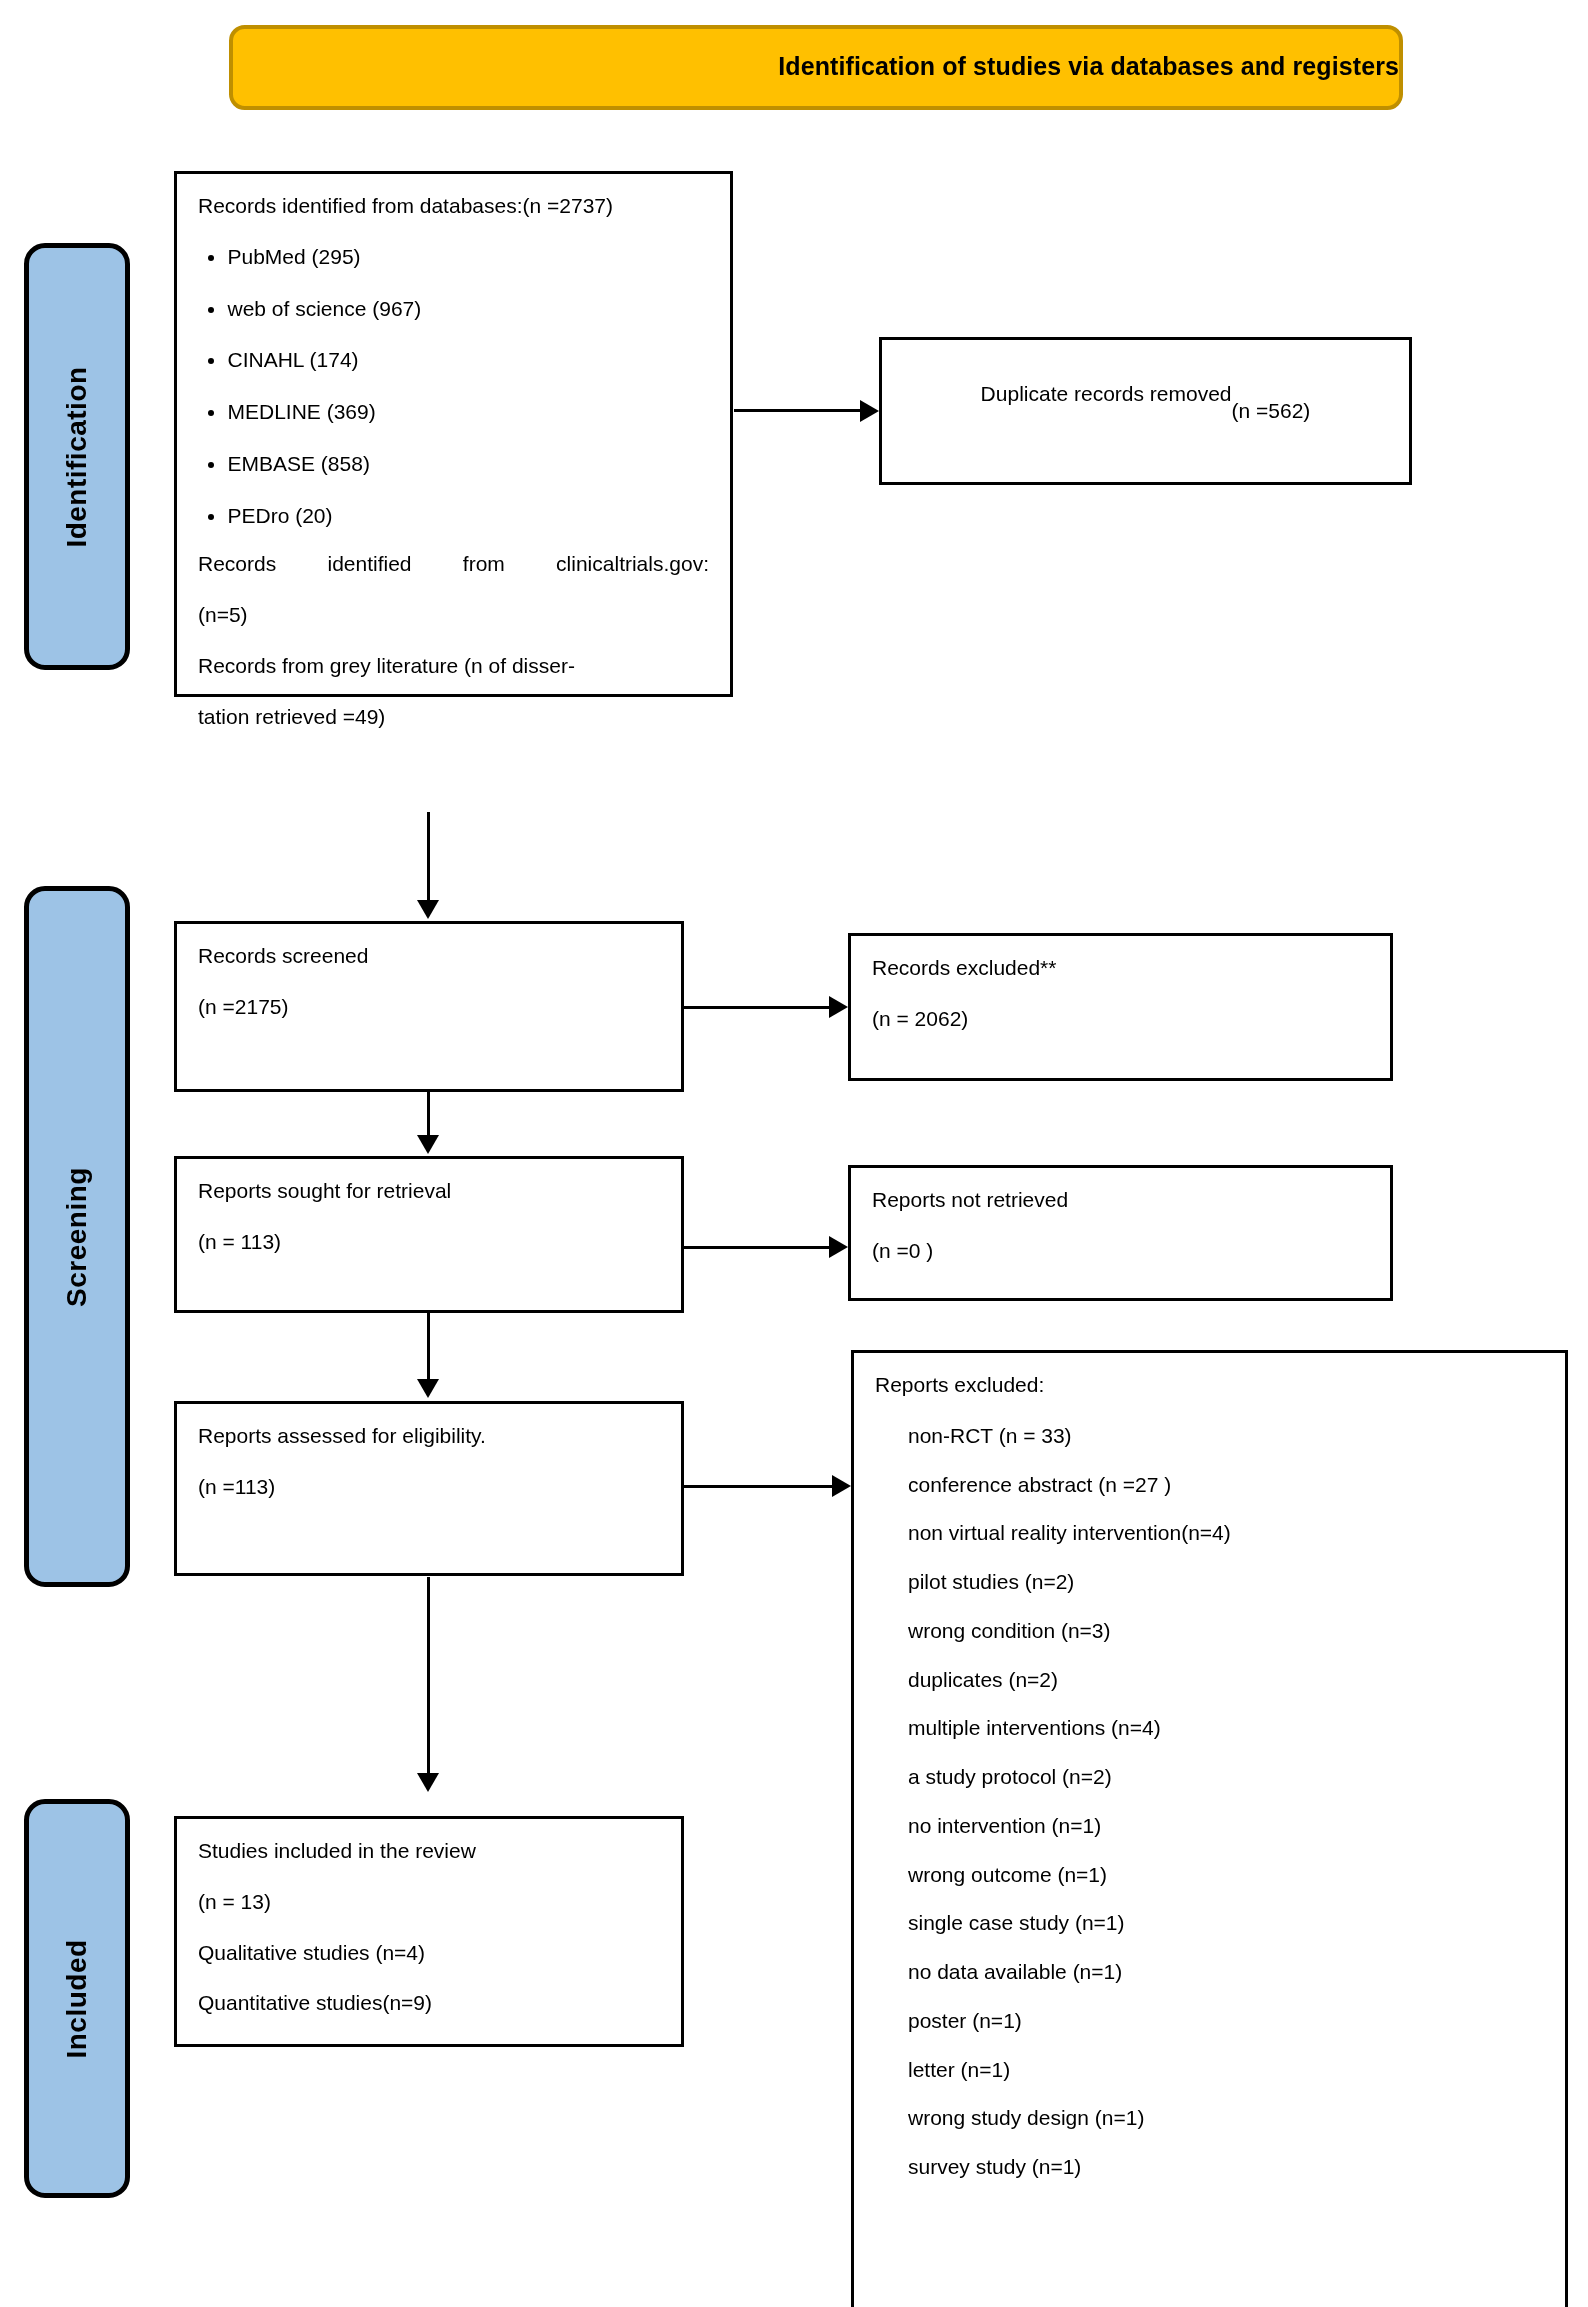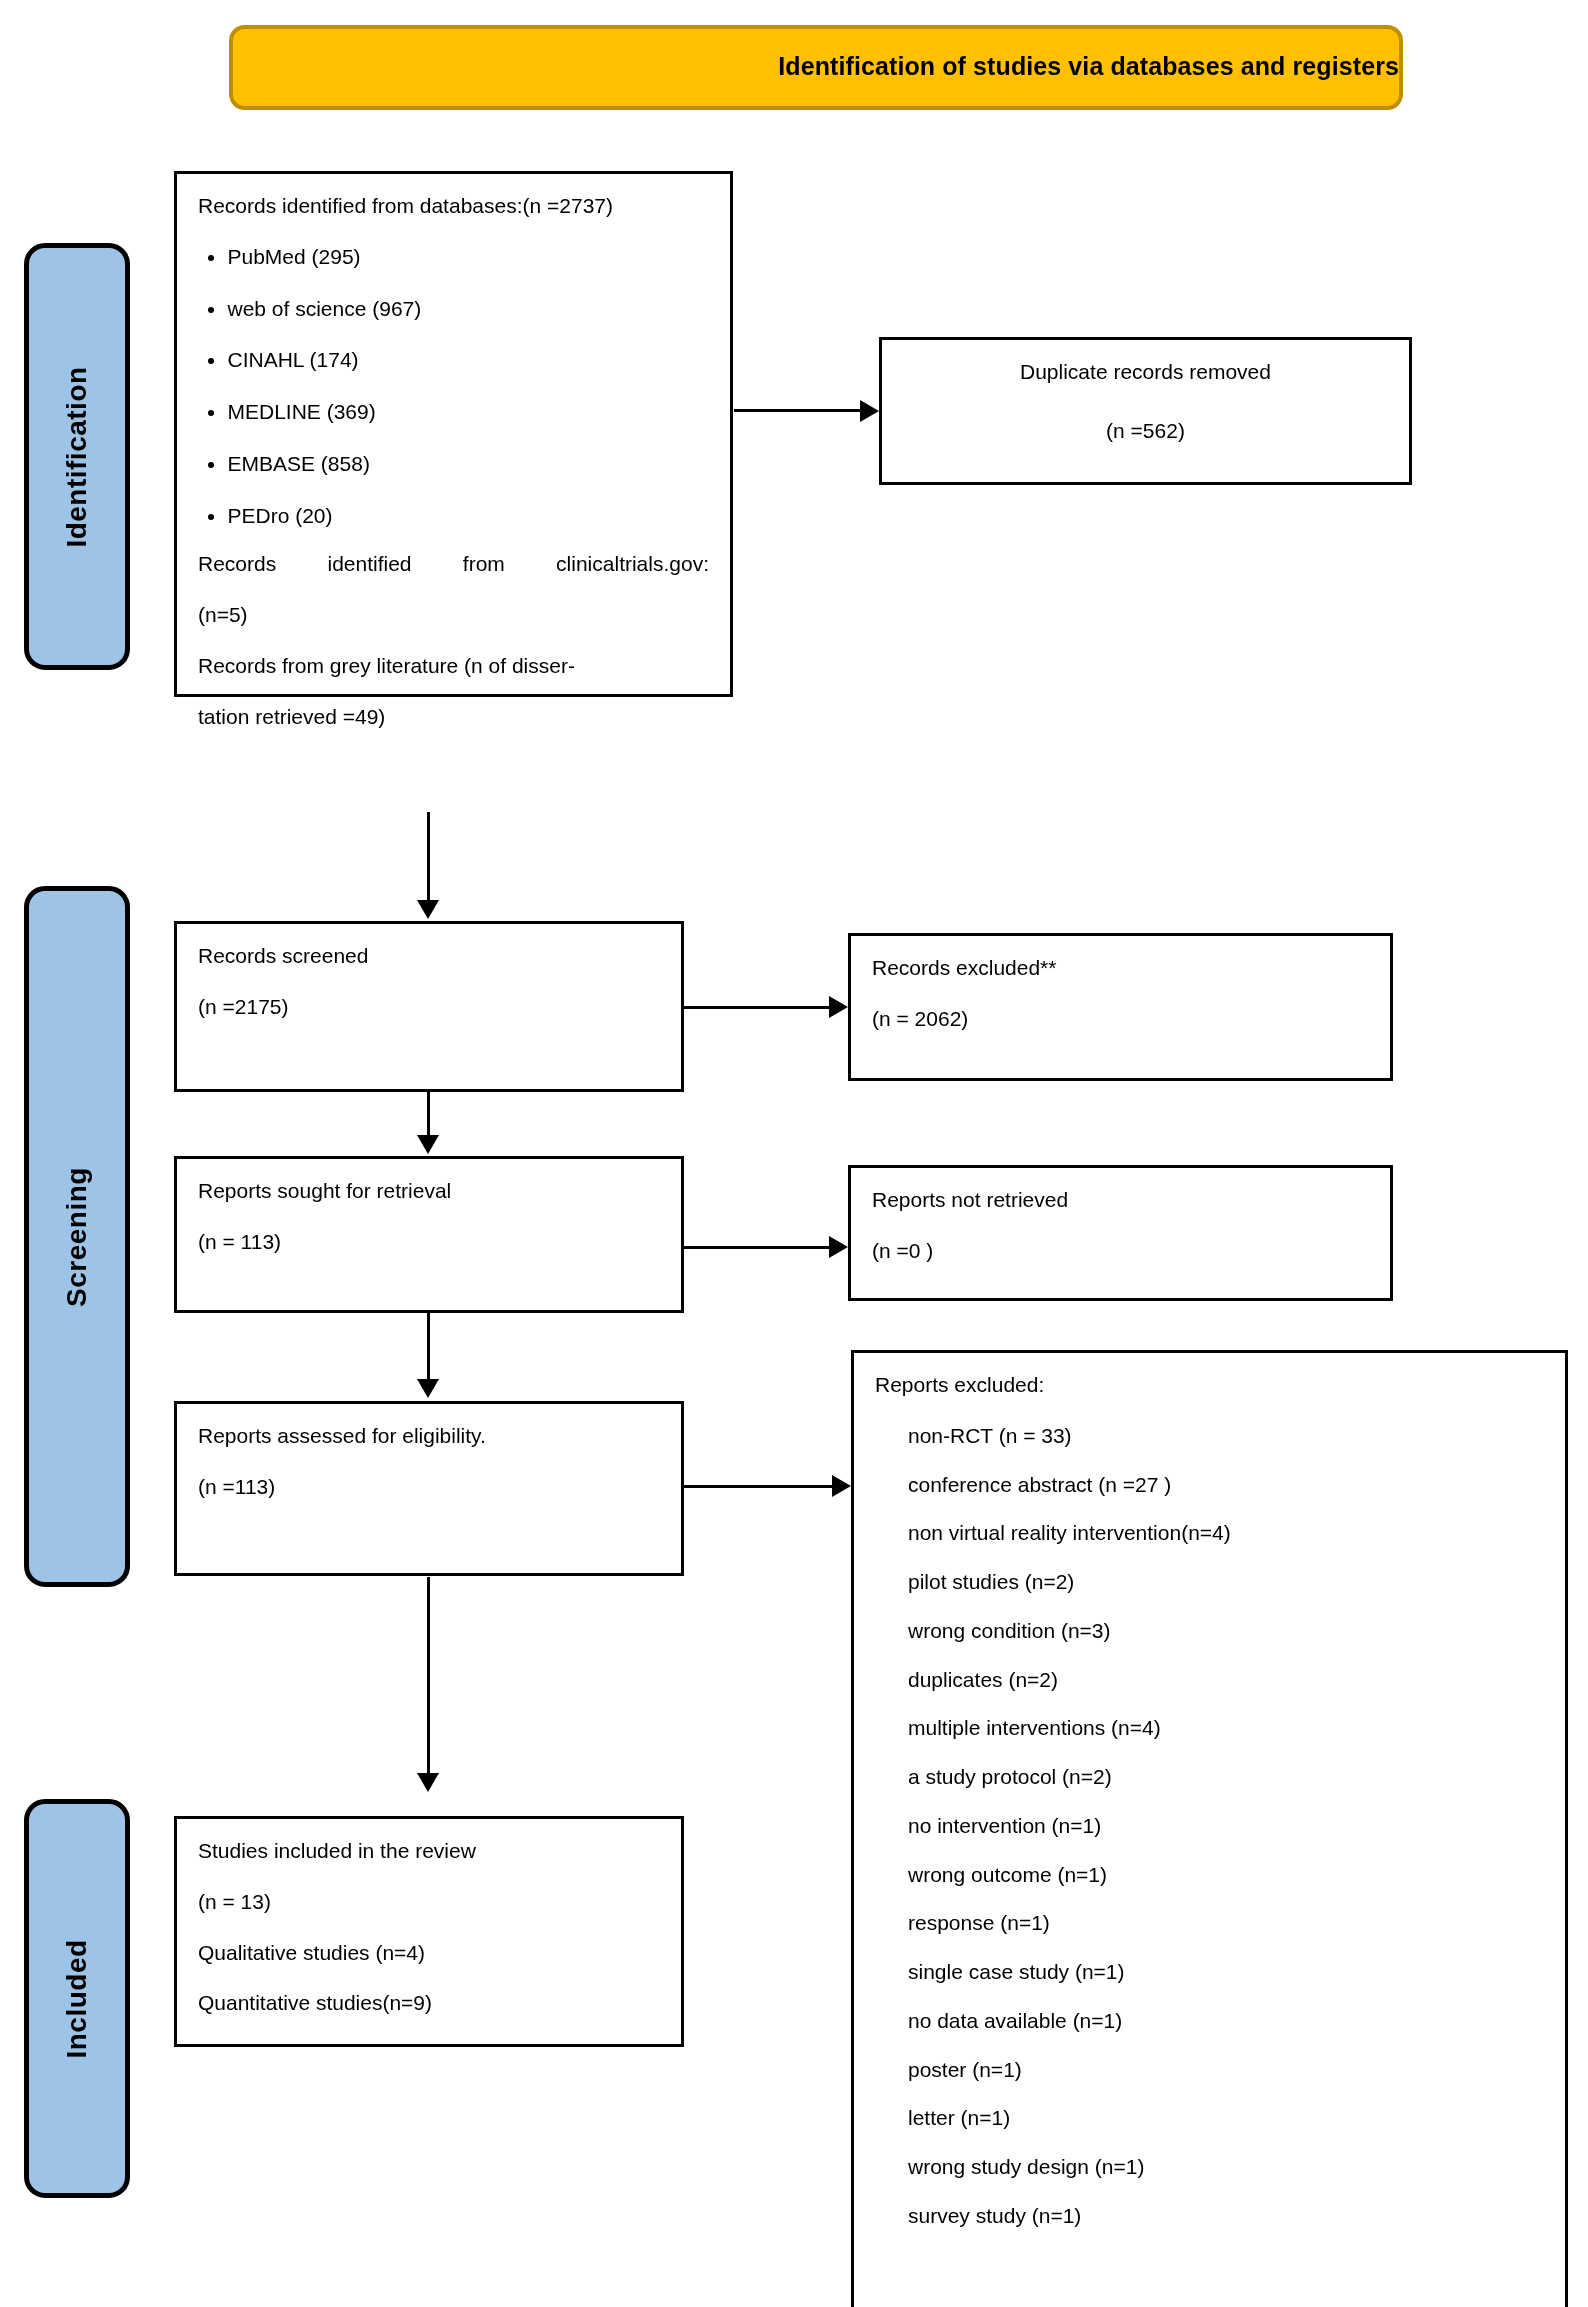--- a/index.html
+++ b/index.html
@@ -74,21 +74,21 @@
     box-sizing: border-box;
     padding: 20px 21px;
   }
   .box p {
     margin: 0 0 26px 0;
     font-size: 21px;
     line-height: 1.18;
     color: #000000;
   }
   .box p:last-child { margin-bottom: 0; }
-  .box.centered { display: flex; flex-direction: column; align-items: center; }
+  .box.centered { display: flex; flex-direction: row; align-items: center; justify-content: center; }
   .box.centered p { text-align: center; margin-bottom: 34px; }
   .box.centered p:last-child { margin-bottom: 0; }
 
   ul.db-list {
     list-style: none;
     margin: 0 0 24px 0;
     padding: 0;
   }
   ul.db-list li {
     position: relative;
@@ -226,21 +226,20 @@
       <li>non-RCT (n = 33)</li>
       <li>conference abstract (n =27 )</li>
       <li>non virtual reality intervention(n=4)</li>
       <li>pilot studies (n=2)</li>
       <li>wrong condition (n=3)</li>
       <li>duplicates (n=2)</li>
       <li>multiple interventions (n=4)</li>
       <li>a study protocol (n=2)</li>
       <li>no intervention (n=1)</li>
       <li>wrong outcome (n=1)</li>
-      <li>response (n=1)</li>
       <li>single case study (n=1)</li>
       <li>no data available (n=1)</li>
       <li>poster (n=1)</li>
       <li>letter (n=1)</li>
       <li>wrong study design (n=1)</li>
       <li>survey study (n=1)</li>
     </ul>
   </div>
 
   <div class="box" id="box-included">

